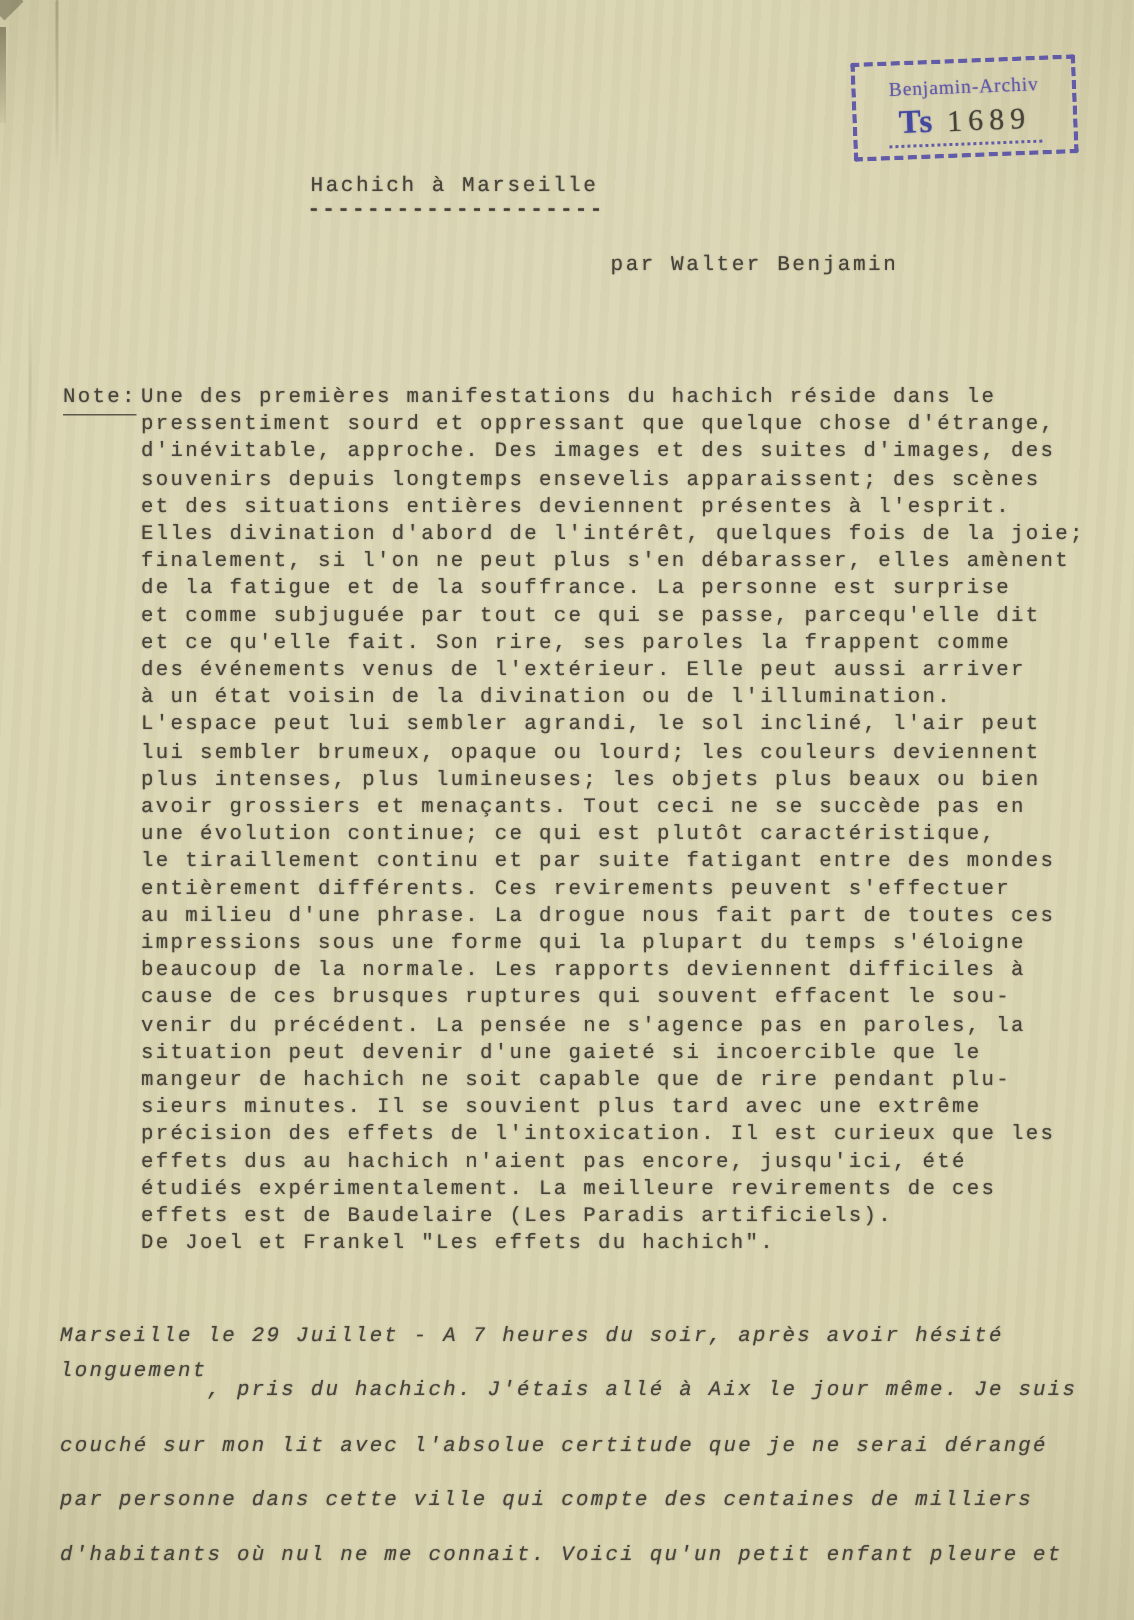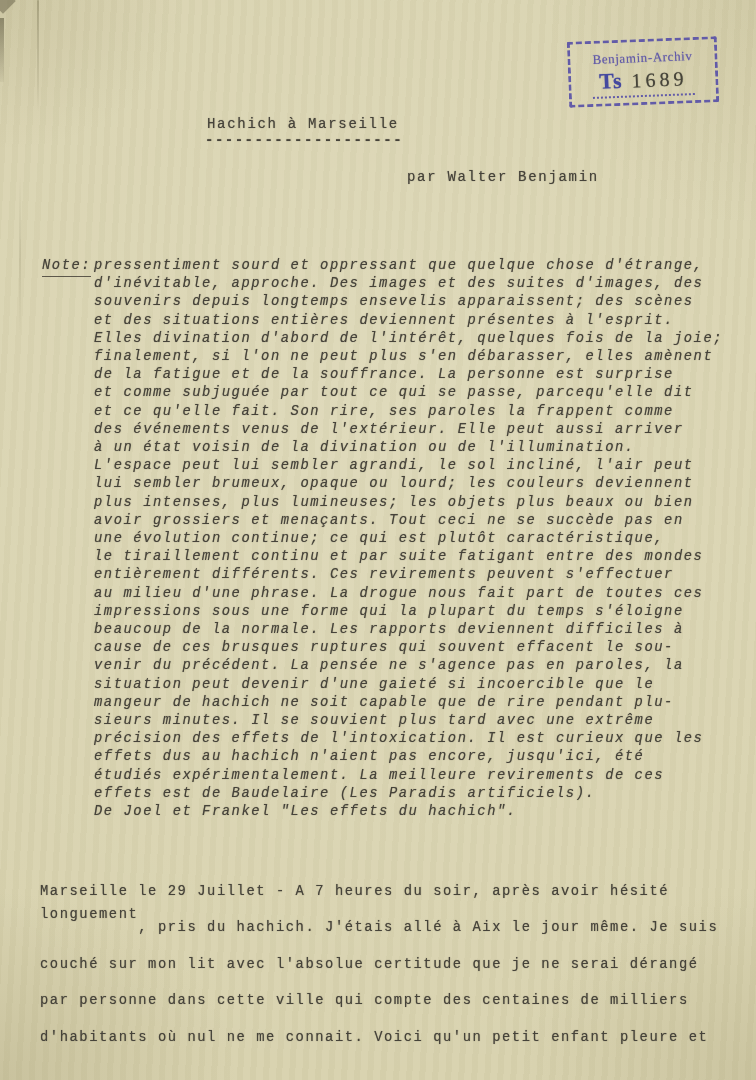--- a/index.html
+++ b/index.html
@@ -65,30 +65,30 @@
   .stamp-num {
     font-family:"Liberation Serif","DejaVu Serif",serif;
     font-size:20px; color:#3c3a31; letter-spacing:4px;
     text-shadow:0 0 1px rgba(60,58,49,0.7);
   }
   
   .title { position:absolute; left:207px; top:116px; font-size:14px; letter-spacing:1.7px; white-space:pre; }
   .title-dashes { position:absolute; left:205px; top:132px; font-size:14px; letter-spacing:1.5px; white-space:pre; font-weight:bold; }
   .byline { position:absolute; left:407px; top:169px; font-size:14px; letter-spacing:1.7px; white-space:pre; }
   
-  .note { position:absolute; left:42px; top:257px; font-size:13.8px; line-height:18.2px; letter-spacing:1.55px;font-style:italic; }
+  .note { position:absolute; left:42px; top:257px; font-size:13.8px; line-height:18.2px; letter-spacing:1.55px; }
   .note-label {
     position:absolute; left:0; top:0;
     border-bottom:1.5px solid rgba(70,66,56,0.85); padding-bottom:0.5px;
     white-space:pre;
   }
   .note-lines .line { padding-left:52px; white-space:pre; }
   
   .journal { position:absolute; left:40px; top:874px; font-size:13.8px; line-height:36.4px; letter-spacing:1.55px; }
-  .journal .line { white-space:pre; }
+  .journal .line { white-space:pre;font-style:italic; }
   .raised { position:relative; top:-13px; }
 </style>
 </head>
 <body>
 
 <div class="page">
 
   <div class="corner-shadow"></div>
   <div class="edge-mark"></div>
   <div class="crease-top"></div>
@@ -102,20 +102,21 @@
     </div>
   </div>
 
   <div class="title ink">Hachich à Marseille</div>
   <div class="title-dashes ink">--------------------</div>
   <div class="byline ink">par Walter Benjamin</div>
 
   <div class="note ink">
     <span class="note-label">Note:</span>
     <div class="note-lines">
+        <div class="line">Une des premières manifestations du hachich réside dans le</div>
         <div class="line">pressentiment sourd et oppressant que quelque chose d'étrange,</div>
         <div class="line">d'inévitable, approche. Des images et des suites d'images, des</div>
         <div class="line">souvenirs depuis longtemps ensevelis apparaissent; des scènes</div>
         <div class="line">et des situations entières deviennent présentes à l'esprit.</div>
         <div class="line">Elles divination d'abord de l'intérêt, quelques fois de la joie;</div>
         <div class="line">finalement, si l'on ne peut plus s'en débarasser, elles amènent</div>
         <div class="line">de la fatigue et de la souffrance. La personne est surprise</div>
         <div class="line">et comme subjuguée par tout ce qui se passe, parcequ'elle dit</div>
         <div class="line">et ce qu'elle fait. Son rire, ses paroles la frappent comme</div>
         <div class="line">des événements venus de l'extérieur. Elle peut aussi arriver</div>

